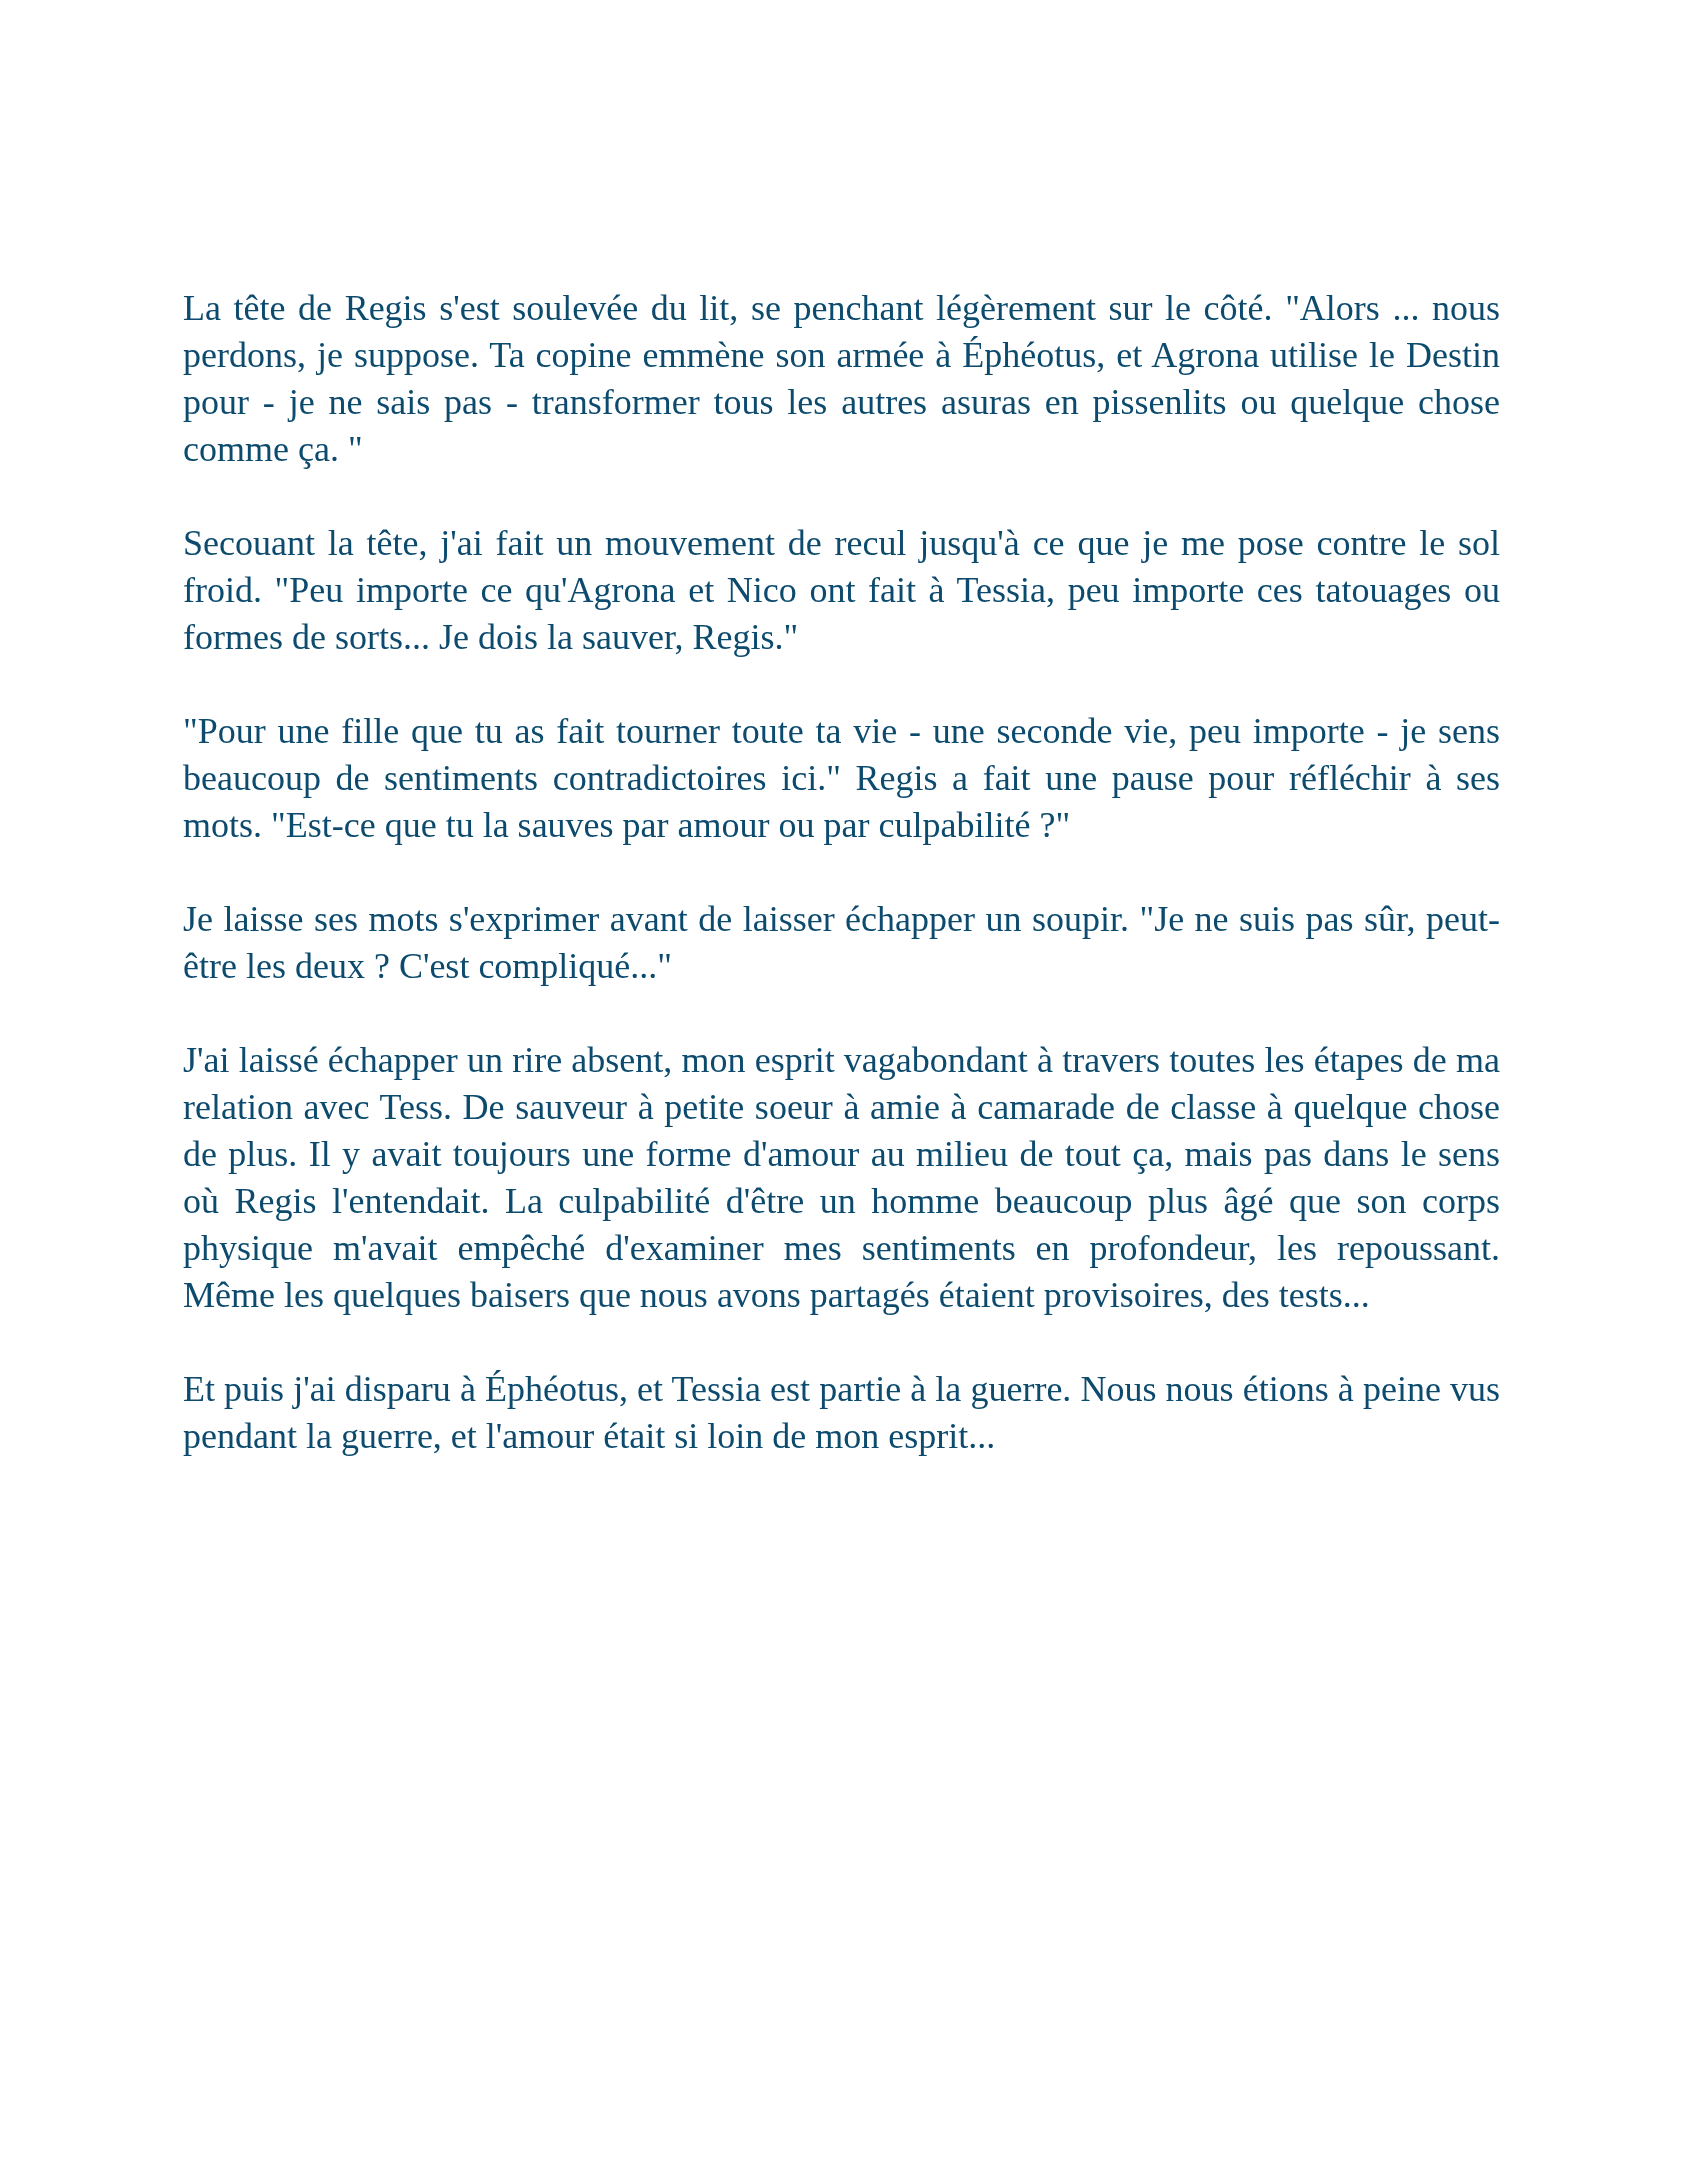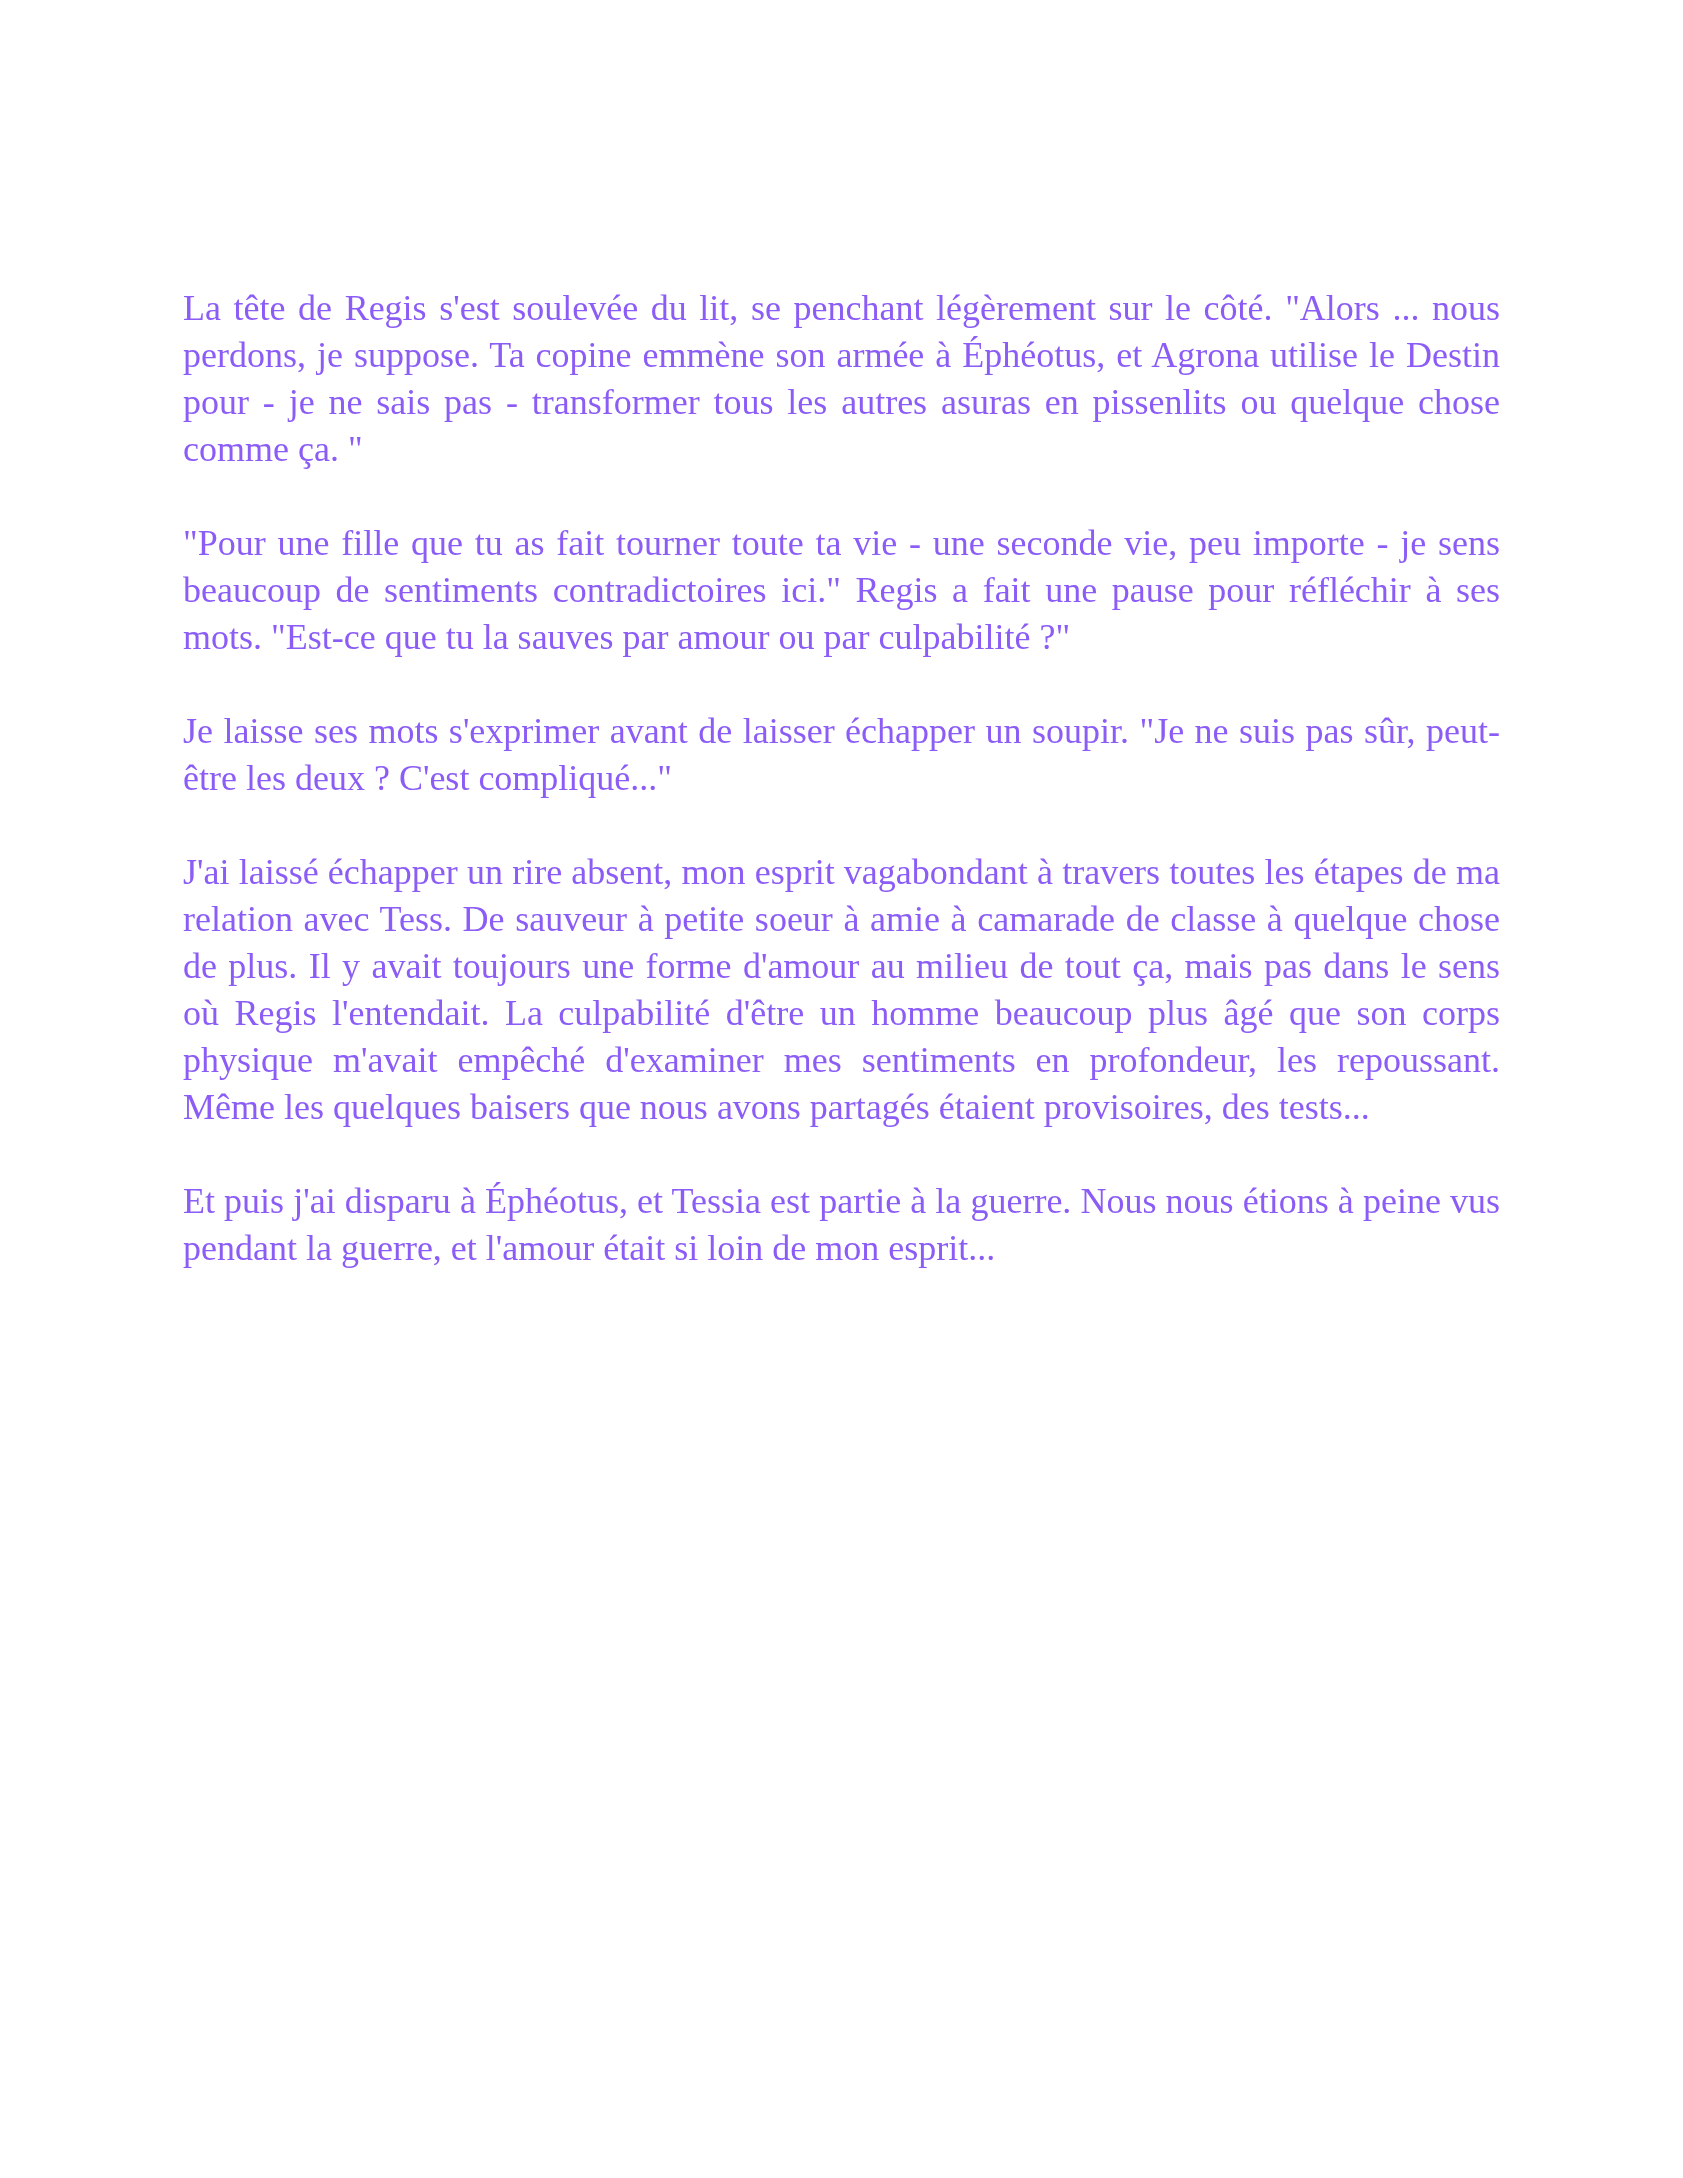--- a/index.html
+++ b/index.html
@@ -22,37 +22,38 @@
       background: #ffffff;
     }
     .text-block {
       position: absolute;
       left: 183px;
       top: 285px;
       width: 1317px;
       font-family: "Liberation Serif", "DejaVu Serif", serif;
       font-size: 36px;
       line-height: 47px;
-      color: #8b5cf6;
+      color: #0c4a6e;
     }
     .text-block p {
       margin: 0 0 47px 0;
       text-align: justify;
       text-align-last: left;
       hyphens: none;
     }
     .text-block p:last-child {
       margin-bottom: 0;
     }
   </style>
 </head>
 <body>
 
 <div class="page">
   <div class="text-block">
     <p>La tête de Regis s'est soulevée du lit, se penchant légèrement sur le côté. "Alors ... nous perdons, je suppose. Ta copine emmène son armée à Éphéotus, et Agrona utilise le Destin pour - je ne sais pas - transformer tous les autres asuras en pissenlits ou quelque chose comme ça. "</p>
+    <p>Secouant la tête, j'ai fait un mouvement de recul jusqu'à ce que je me pose contre le sol froid. "Peu importe ce qu'Agrona et Nico ont fait à Tessia, peu importe ces tatouages ou formes de sorts... Je dois la sauver, Regis."</p>
     <p>"Pour une fille que tu as fait tourner toute ta vie - une seconde vie, peu importe - je sens beaucoup de sentiments contradictoires ici." Regis a fait une pause pour réfléchir à ses mots. "Est-ce que tu la sauves par amour ou par culpabilité ?"</p>
     <p>Je laisse ses mots s'exprimer avant de laisser échapper un soupir. "Je ne suis pas sûr, peut-être les deux ? C'est compliqué..."</p>
     <p>J'ai laissé échapper un rire absent, mon esprit vagabondant à travers toutes les étapes de ma relation avec Tess. De sauveur à petite soeur à amie à camarade de classe à quelque chose de plus. Il y avait toujours une forme d'amour au milieu de tout ça, mais pas dans le sens où Regis l'entendait. La culpabilité d'être un homme beaucoup plus âgé que son corps physique m'avait empêché d'examiner mes sentiments en profondeur, les repoussant. Même les quelques baisers que nous avons partagés étaient provisoires, des tests...</p>
     <p>Et puis j'ai disparu à Éphéotus, et Tessia est partie à la guerre. Nous nous étions à peine vus pendant la guerre, et l'amour était si loin de mon esprit...</p>
   </div>
 </div>
 
 
 </body></html>

